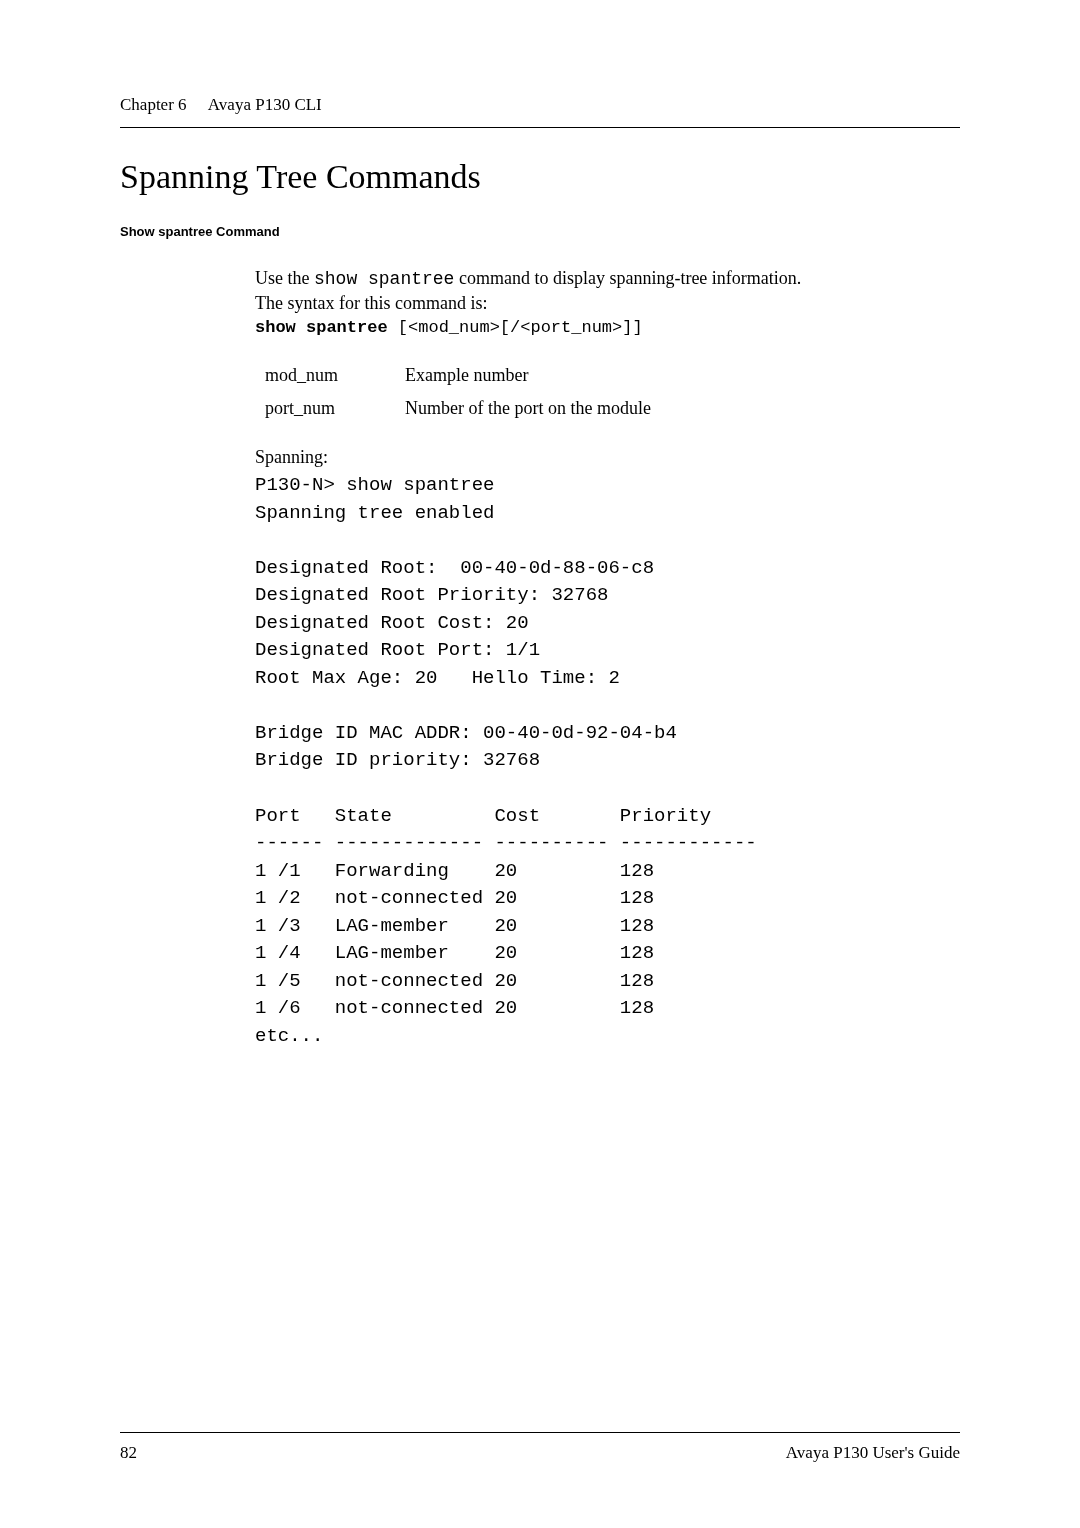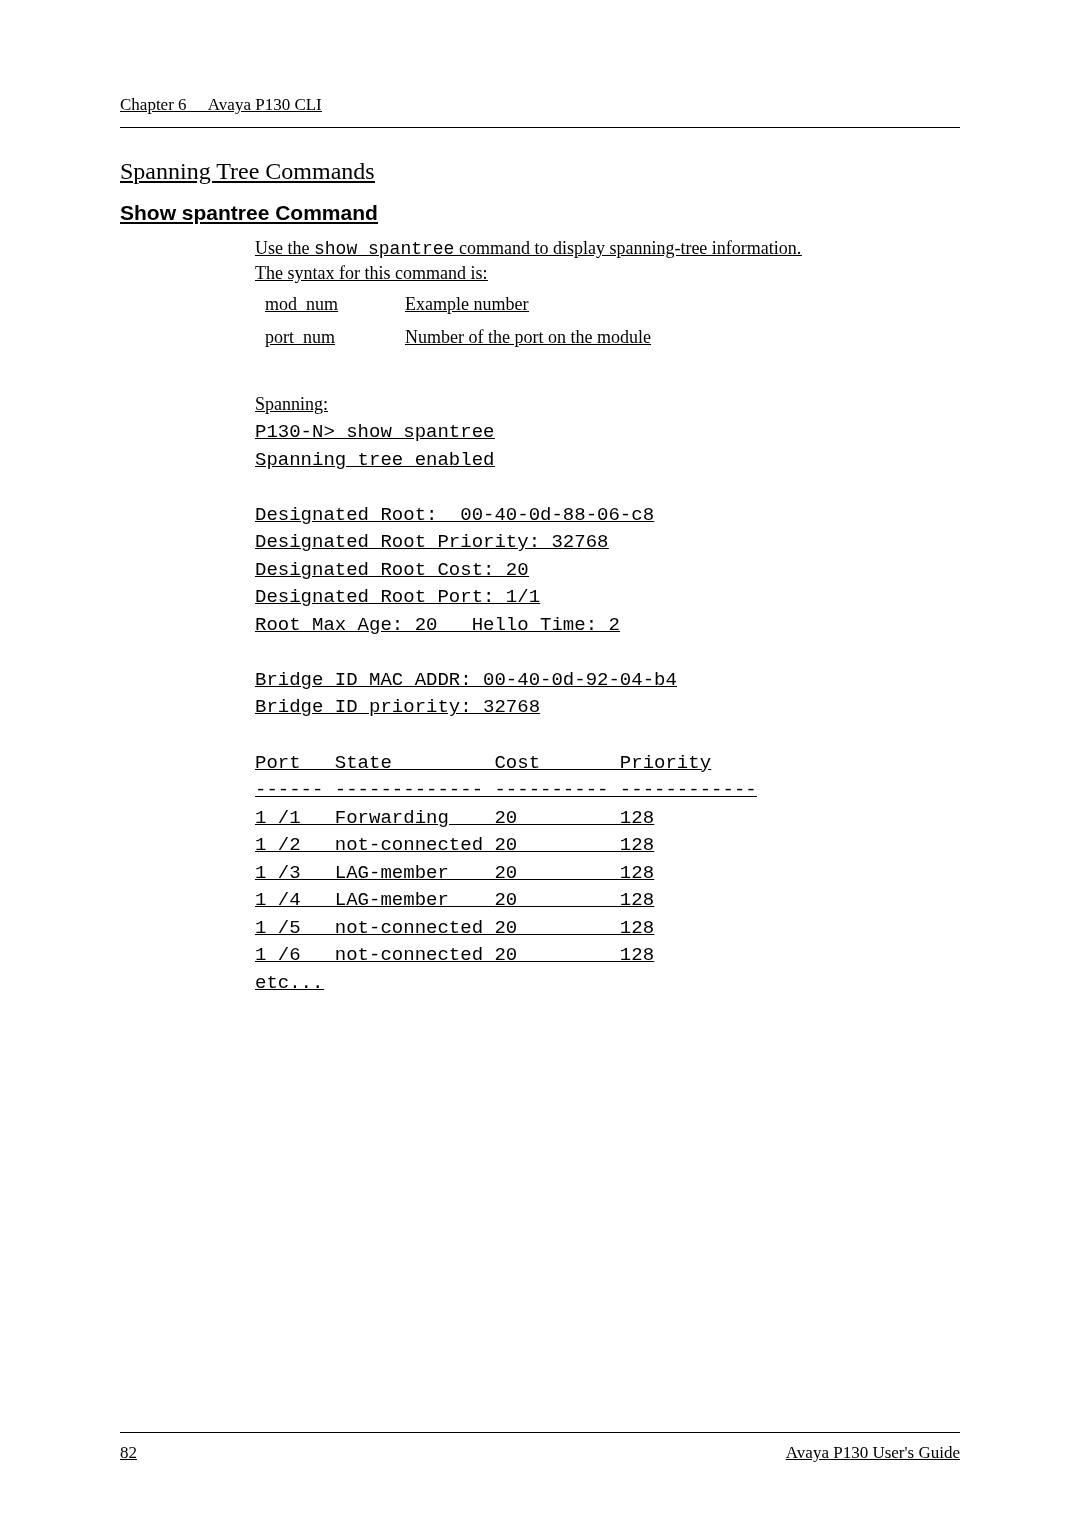--- a/index.html
+++ b/index.html
@@ -1,19 +1,18 @@
 <!DOCTYPE html>
 <html><head>
 <meta charset="utf-8">
 <style>
   * {
     margin: 0;
     padding: 0;
     box-sizing: border-box;
-    text-decoration: underline;
   }
   body {
     width: 1080px;
     height: 1528px;
     background: #ffffff;
     font-family: Georgia, 'Times New Roman', serif;
     color: #000000;
     padding: 95px 120px 60px 120px;
     position: relative;
   }
@@ -21,30 +20,30 @@
     font-size: 17px;
     margin-bottom: 12px;
     font-weight: normal;
   }
   .header-rule {
     border: none;
     border-top: 1.5px solid #000;
     margin-bottom: 30px;
   }
   .section-title {
-    font-size: 24px;
+    font-size: 34px;
     font-weight: normal;
-    margin-bottom: 16px;
+    margin-bottom: 28px;
     margin-left: 0;
   }
   .command-heading {
     font-family: Arial, Helvetica, sans-serif;
-    font-size: 21px;
+    font-size: 13px;
     font-weight: bold;
-    margin-bottom: 10px;
+    margin-bottom: 26px;
   }
   .content-block {
     margin-left: 135px;
   }
   .body-text {
     font-size: 18px;
     line-height: 1.5;
   }
   .syntax-label {
     font-size: 18px;
@@ -52,21 +51,21 @@
   }
   .code-syntax {
     font-family: 'Courier New', monospace;
     font-size: 17px;
     margin-bottom: 22px;
   }
   .bold-code {
     font-weight: bold;
   }
   .param-table {
-    margin-bottom: 40px;
+    margin-bottom: 22px;
     border-collapse: collapse;
   }
   .param-table td {
     font-size: 18px;
     padding: 6px 0;
     vertical-align: top;
   }
   .param-table td:first-child {
     width: 150px;
     padding-left: 10px;
@@ -111,20 +110,23 @@
 
 <div class="command-heading">Show spantree Command</div>
 
 <div class="content-block">
 
   <p class="body-text">
     <span>Use the </span><span style="font-family:'Courier New',monospace">show spantree</span><span> command to display spanning-tree information.</span>
   </p>
 
   <p class="syntax-label">The syntax for this command is:</p>
+  <p class="code-syntax">
+    <span class="bold-code">show spantree</span><span> [&lt;mod_num&gt;[/&lt;port_num&gt;]]</span>
+  </p>
 
   <table class="param-table">
     <tbody>
         <tr>
       <td>mod_num</td>
       <td>Example number</td>
     </tr>
     <tr>
       <td>port_num</td>
       <td>Number of the port on the module</td>

